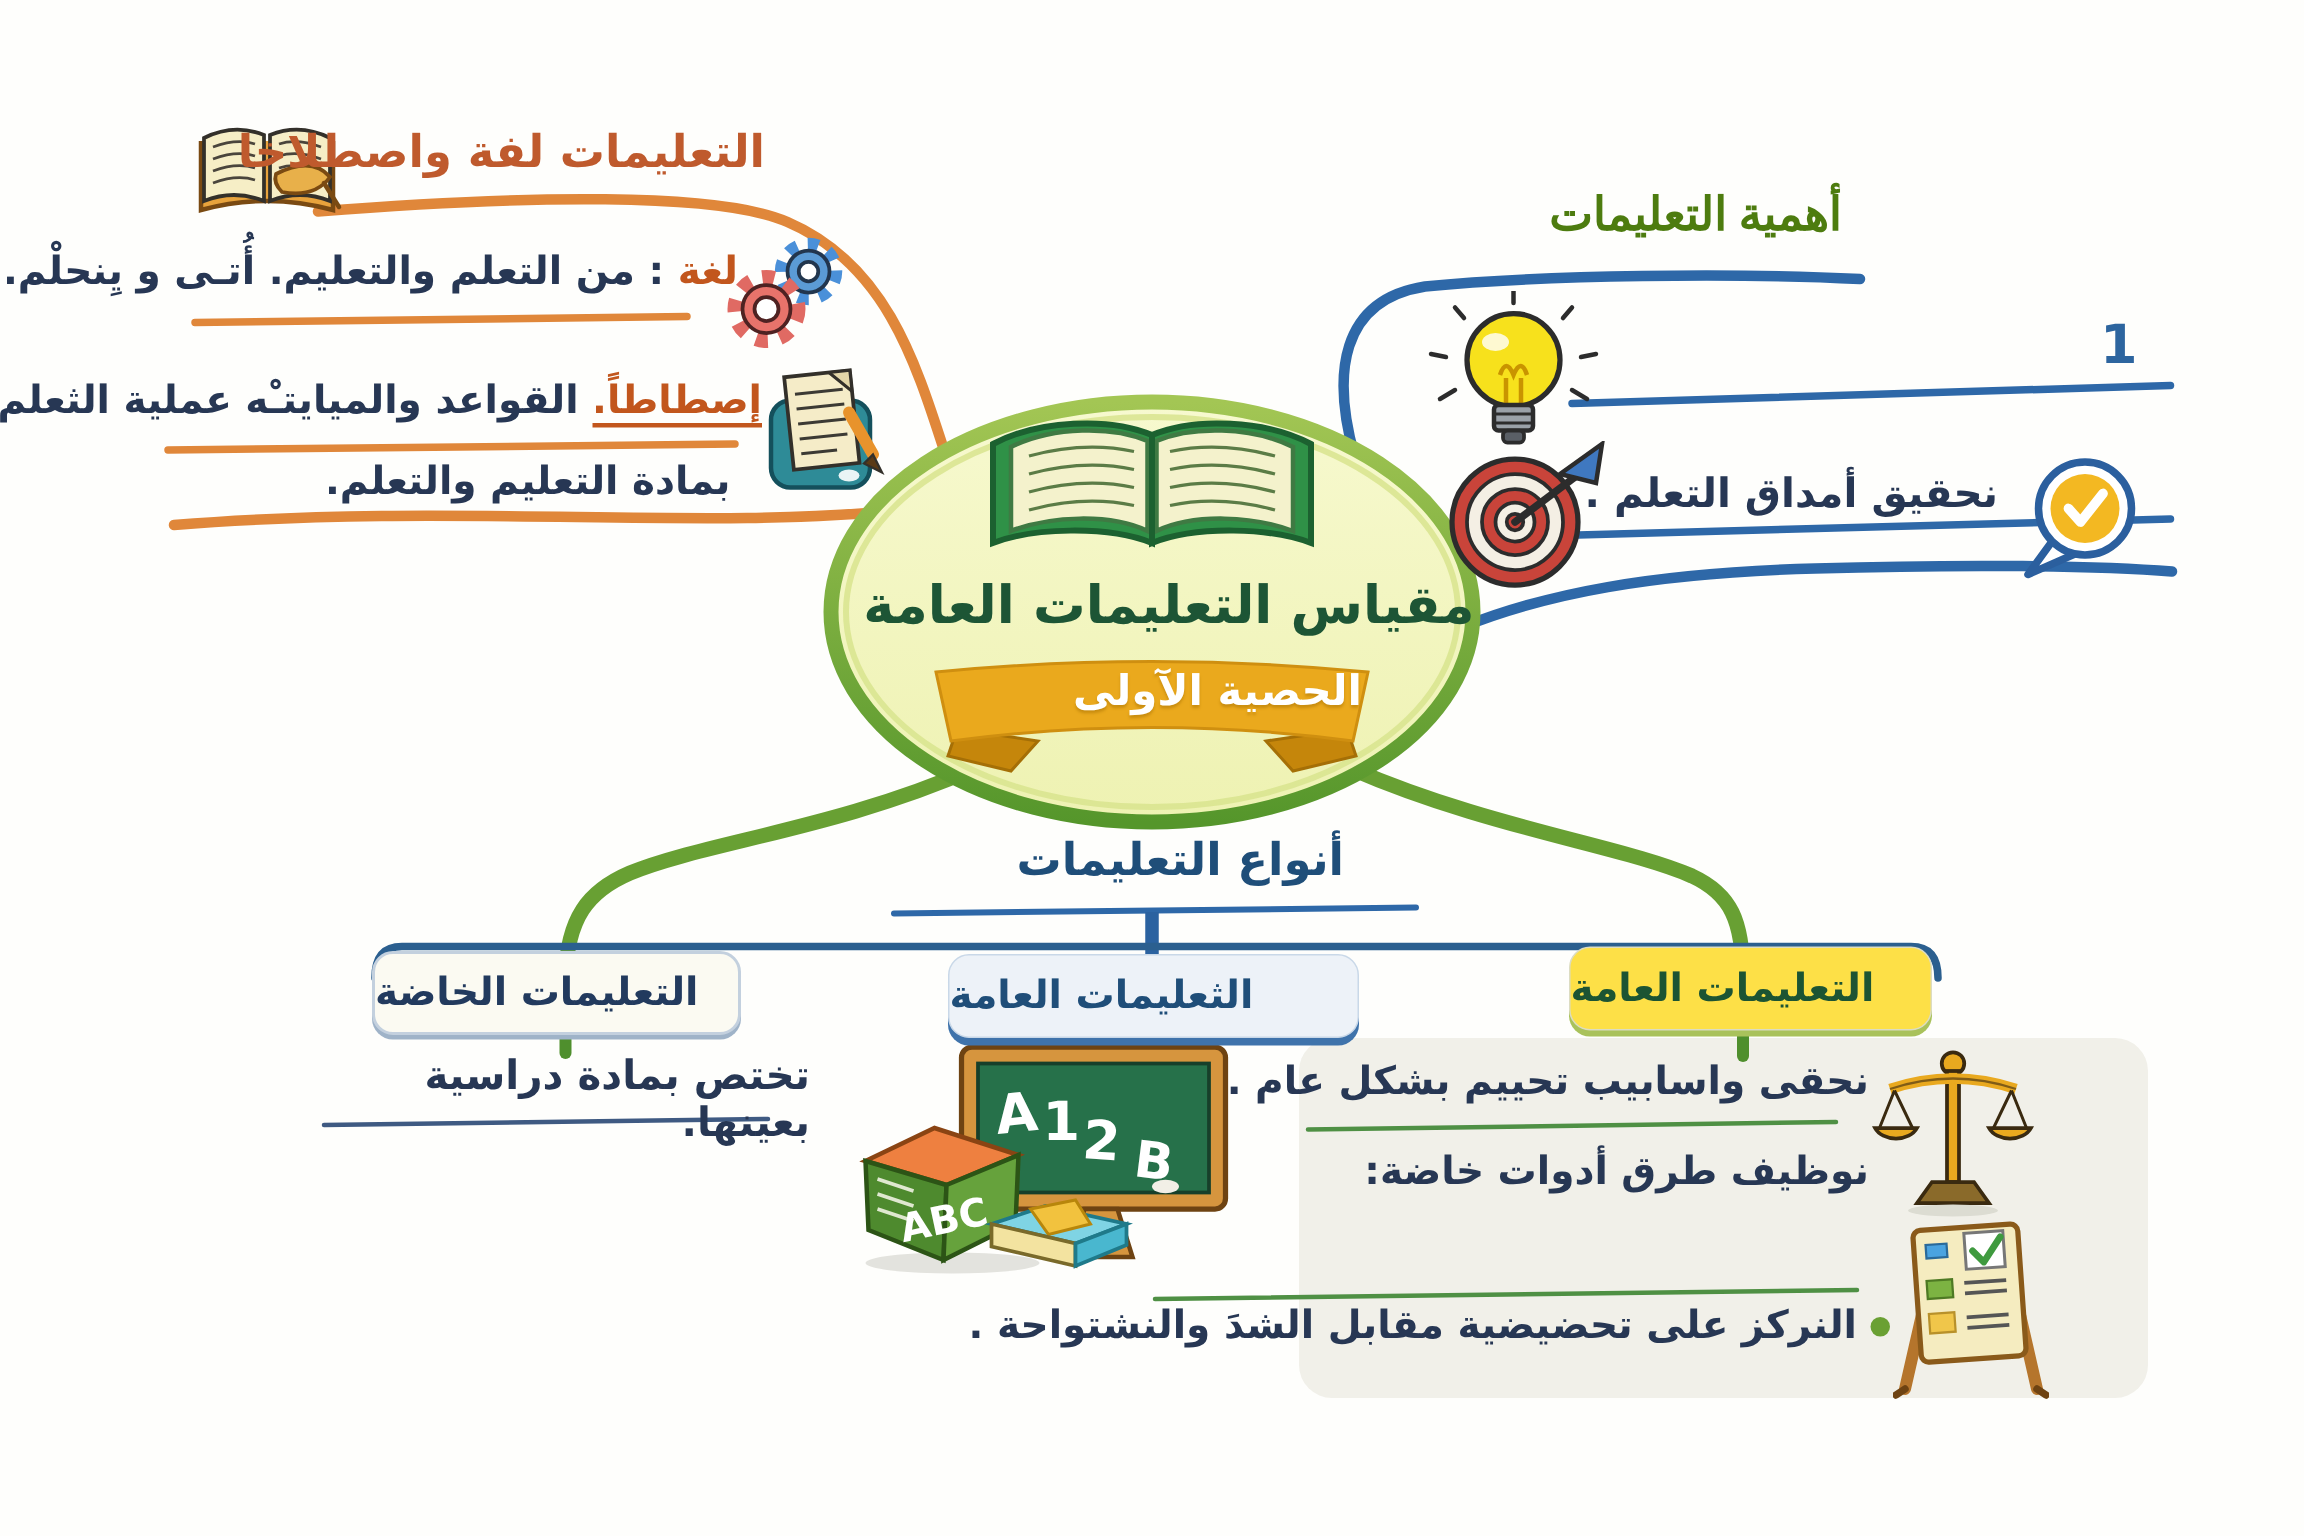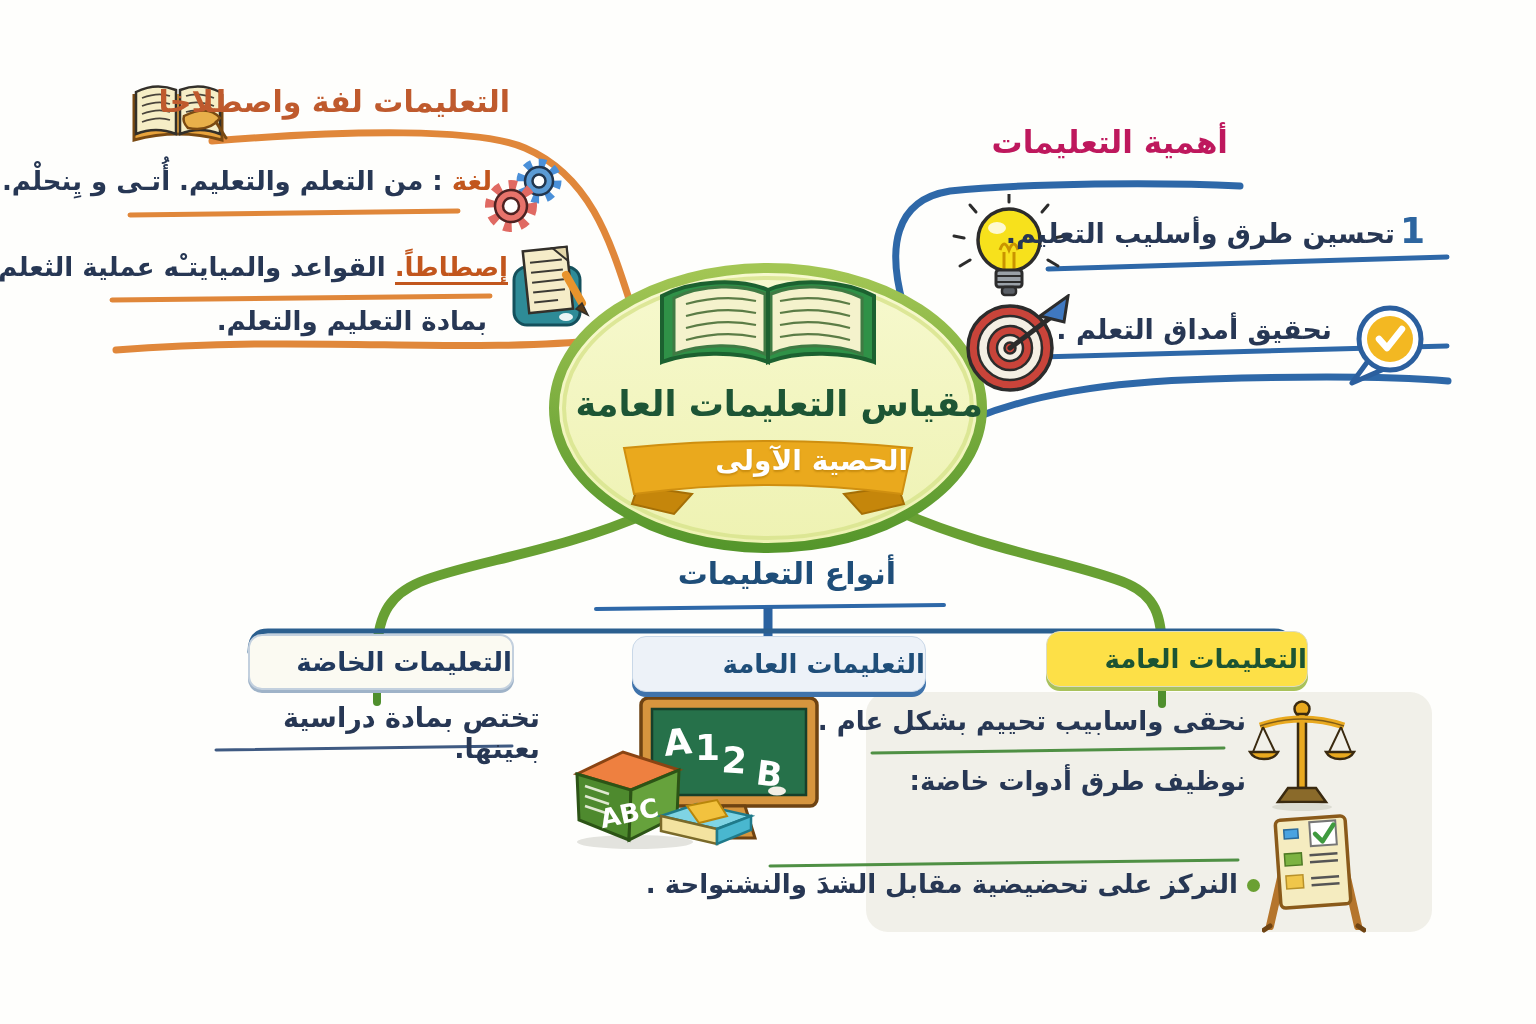--- a/index.html
+++ b/index.html
@@ -2,22 +2,22 @@
 <html><head>
 <meta charset="utf-8">
 <style>
   html,body{margin:0;padding:0;background:#fff;}
   #canvas{position:relative;width:1536px;height:1024px;background:#fefefc;overflow:hidden;
           font-family:"DejaVu Sans",sans-serif;}
   .abs{position:absolute;}
   .t{position:absolute;direction:rtl;white-space:nowrap;font-weight:bold;color:#273754;z-index:6;}
   .tc{position:absolute;direction:rtl;text-align:right;font-weight:bold;color:#273754;z-index:6;}
   .term-orange{color:#c2561d;}
-  .node{position:absolute;z-index:5;border-radius:14px;text-align:right;direction:rtl;
-        font-weight:bold;white-space:nowrap;padding-left:20px;}
+  .node{position:absolute;z-index:5;border-radius:14px;text-align:left;direction:rtl;
+        font-weight:bold;white-space:nowrap;}
   #node-special{left:248px;top:634px;width:242px;height:52px;line-height:52px;font-size:26px;
         background:#fbfaf2;border:2px solid #c3d0de;box-shadow:0 3px 0 #9fb3c8;color:#223a5e;}
   #node-general-c{left:632px;top:636px;width:272px;height:54px;line-height:54px;font-size:26px;
         background:#edf2f8;border:1px solid #c9d8e8;box-shadow:0 5px 0 #3f73ab;color:#1f4e79;}
   #node-general-r{left:1046px;top:631px;width:240px;height:54px;line-height:54px;font-size:26px;
         background:#fde047;border:1px solid #dcdcc2;box-shadow:0 4px 0 #a9c25b;color:#1c5433;}
   #right-card{left:866px;top:692px;width:566px;height:240px;border-radius:22px;background:#f1f0e9;z-index:1;}
   .dot{display:inline-block;width:13px;height:13px;border-radius:50%;background:#6aa033;
        margin-left:9px;vertical-align:middle;}
   svg{display:block;}
@@ -141,42 +141,41 @@
         </g>
       <polygon points="60,8 60,22 46,8" fill="#e3d6a8" stroke="#33302a" stroke-width="2"></polygon>
     </g>
     <path d="M 56,34 L 72,62" stroke="#e8932c" stroke-width="8" stroke-linecap="round"></path>
     <path d="M 72,62 L 78,74 L 66,68 Z" fill="#5a3a16" stroke="#33302a" stroke-width="1.5"></path>
     <ellipse cx="56" cy="76" rx="7" ry="4" fill="#ffffff" opacity="0.9"></ellipse>
   </svg>
   <div class="t" style="right:1028px;top:252px;font-size:26px;"><span class="term-orange" style="border-bottom:3px solid #c2561d;">إصطاطاً.</span><span> القواعد والميايتـْه عملية الثعلم.</span></div>
   <div class="t" style="right:1049px;top:306px;font-size:26px;">بمادة التعليم والتعلم.</div>
 
-  <div class="t" style="right:308px;top:124px;font-size:31px;color:#be185d;">أهمية التعليمات</div>
+  <div class="t" style="right:308px;top:124px;font-size:31px;color:#4d7c0f;font-family:Liberation Serif, serif;">أهمية التعليمات</div>
 
   <svg class="abs ic" style="left:952px;top:194px;" width="114" height="120" viewBox="0 0 114 120">
     <g stroke="#2c2c2c" stroke-width="3" stroke-linecap="round">
       <path d="M 57,8 V 0"></path>
         <path d="M 24,18 L 18,11"></path>
         <path d="M 90,18 L 96,11"></path>
       <path d="M 12,44 L 2,42"></path>
         <path d="M 102,44 L 112,42"></path>
       <path d="M 18,66 L 8,72"></path>
         <path d="M 96,66 L 106,72"></path>
     </g>
     <circle cx="57" cy="46" r="31" fill="#f7e11c" stroke="#2c2c2c" stroke-width="3.5"></circle>
     <ellipse cx="45" cy="34" rx="9" ry="6" fill="#ffffff" opacity="0.8"></ellipse>
     <path d="M 48,56 q 4,-12 9,0 q 5,-12 9,0" fill="none" stroke="#c99400" stroke-width="3"></path>
     <path d="M 52,58 V 76 M 62,58 V 76" stroke="#c99400" stroke-width="3"></path>
     <rect x="44" y="76" width="26" height="17" rx="3" fill="#9aa1a8" stroke="#2c2c2c" stroke-width="3"></rect>
     <path d="M 44,82 H 70 M 44,88 H 70" stroke="#2c2c2c" stroke-width="2"></path>
     <rect x="50" y="93" width="14" height="8" rx="3" fill="#5a5f66" stroke="#2c2c2c" stroke-width="2.5"></rect>
   </svg>
   <div class="t" style="left:1400px;top:210px;font-size:36px;color:#2d659f;">1</div>
-  <div class="t" style="right:141px;top:218px;font-size:27px;">تحسين  طرق وأسليب التعليم.</div>
 
   <svg class="abs ic" style="left:956px;top:294px;" width="122" height="104" viewBox="0 0 122 104">
     <circle cx="54" cy="54" r="42" fill="#c9443a" stroke="#2c2c2c" stroke-width="3.5"></circle>
     <circle cx="54" cy="54" r="32" fill="#f4efe4" stroke="#2c2c2c" stroke-width="2.5"></circle>
     <circle cx="54" cy="54" r="22" fill="#c9443a" stroke="#2c2c2c" stroke-width="2.5"></circle>
     <circle cx="54" cy="54" r="13" fill="#f4efe4" stroke="#2c2c2c" stroke-width="2.5"></circle>
     <circle cx="54" cy="54" r="5.5" fill="#c9443a" stroke="#2c2c2c" stroke-width="2.5"></circle>
     <path d="M 54,54 L 102,18" stroke="#2c2c2c" stroke-width="5" stroke-linecap="round"></path>
     <polygon points="84,22 112,2 108,28" fill="#3f78c0" stroke="#2c2c2c" stroke-width="3"></polygon>
   </svg>

